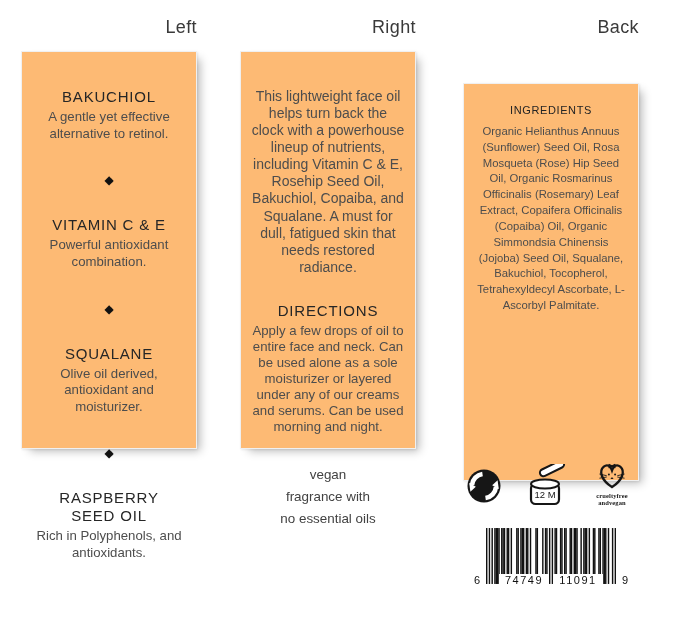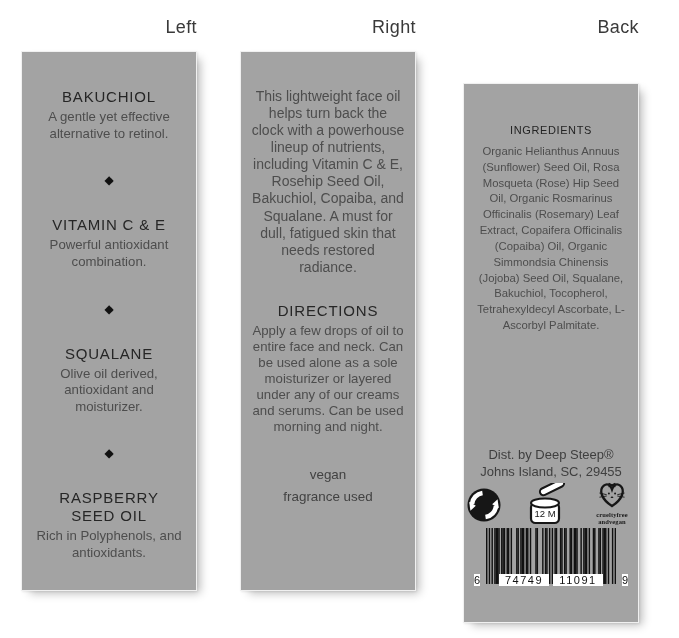--- a/index.html
+++ b/index.html
@@ -10,21 +10,21 @@
   }
   .col{position:absolute;top:0;width:176px;}
   #col-left{left:21px;}
   #col-right{left:240px;}
   #col-back{left:463px;}
   .panel-title{
     margin:17px 0 0;text-align:right;font-size:18px;font-weight:normal;
     color:#3a3a3a;letter-spacing:.4px;
   }
   .panel{
-    box-sizing:border-box;margin-top:13px;height:540px;background:#a3a3a3;
+    box-sizing:border-box;margin-top:13px;height:398px;background:#fdba74;
     border:1px solid #f0f0f0;
     box-shadow:6px 5px 9px -3px rgba(0,0,0,0.28), 1px 1px 2px rgba(0,0,0,0.08);
     text-align:center;position:relative;
   }
   
   #panel-left{padding:36px 13px 0;}
   .sec-heading{
     margin:0 0 3px;font-size:15px;font-weight:normal;color:#262626;
     letter-spacing:.8px;line-height:1.2;
   }
@@ -34,29 +34,29 @@
   #panel-right{padding:36px 10px 0;}
   .intro{margin:0;font-size:14px;line-height:1.22;color:#4d4d4d;}
   .dir-heading{
     margin:26px 0 3px;font-size:15px;font-weight:normal;color:#262626;
     letter-spacing:.8px;line-height:1.2;text-align:center;
   }
   .dir-body{margin:0;font-size:13.2px;line-height:1.22;color:#4d4d4d;}
   .claims{margin-top:30px;}
   .claim{margin:4px 0;font-size:13.4px;line-height:1.35;color:#424242;}
   
-  #panel-back{padding:40px 13px 0;margin-top:45px;}
+  #panel-back{padding:20px 13px 0;margin-top:45px;}
   .ing-heading{
     margin:0 0 8px;font-size:11px;font-weight:normal;color:#242424;
     letter-spacing:.6px;
   }
   .ing-body{margin:0;font-size:11.3px;line-height:1.4;color:#4d4d4d;}
   .dist{position:absolute;top:363px;left:0;right:0;font-size:13px;line-height:1.3;color:#3f3f3f;}
   .icons-row{
-    position:absolute;top:397px;left:0;right:0;
+    position:absolute;top:378px;left:0;right:0;
     display:flex;justify-content:center;align-items:flex-start;gap:23px;text-align:center;
   }
   .icon-recycle{margin-top:7px;}
   .icon-jar{margin-top:2px;}
   .icon-bunny{margin-top:0;width:46px;}
   .bunny-text{
     font-family:"Liberation Serif", serif;font-weight:bold;
     font-size:6.5px;line-height:1.05;color:#1a1a1a;letter-spacing:.1px;
   }
   
@@ -93,35 +93,32 @@
 </div>
 
 <div class="col" id="col-right">
   <h2 class="panel-title">Right</h2>
   <div class="panel" id="panel-right">
     <p class="intro">This lightweight face oil helps turn back the clock with a powerhouse lineup of nutrients, including Vitamin C &amp; E, Rosehip Seed Oil, Bakuchiol, Copaiba, and Squalane. A must for dull, fatigued skin that needs restored radiance.</p>
     <h3 class="dir-heading">DIRECTIONS</h3>
     <p class="dir-body">Apply a few drops of oil to entire face and neck. Can be used alone as a sole moisturizer or layered under any of our creams and serums. Can be used morning and night.</p>
     <div class="claims">
       <div class="claim">vegan</div>
-      <div class="claim">fragrance used</div>
+      <div class="claim">fragrance with</div>
+      <div class="claim">no essential oils</div>
     </div>
   </div>
 </div>
 
 <div class="col" id="col-back">
   <h2 class="panel-title">Back</h2>
   <div class="panel" id="panel-back">
     <h3 class="ing-heading">INGREDIENTS</h3>
     <p class="ing-body">Organic Helianthus Annuus (Sunflower) Seed Oil, Rosa Mosqueta (Rose) Hip Seed Oil, Organic Rosmarinus Officinalis (Rosemary) Leaf Extract, Copaifera Officinalis (Copaiba) Oil, Organic Simmondsia Chinensis (Jojoba) Seed Oil, Squalane, Bakuchiol, Tocopherol, Tetrahexyldecyl Ascorbate, L-Ascorbyl Palmitate.</p>
 
-    <div class="dist">
-      <div>Dist. by Deep Steep®</div>
-      <div>Johns Island, SC, 29455</div>
-    </div>
 
     <div class="icons-row">
 
       <svg class="icon-recycle" width="34" height="34" viewBox="0 0 34 34">
         <circle cx="17" cy="17" r="16.5" fill="#161616"></circle>
         <path d="M15.5 5 A12.3 12.3 0 0 0 5 16" fill="none" stroke="#fff" stroke-width="4.6"></path>
         <polygon points="2.2,13.8 8.8,17.8 3.4,22.8" fill="#fff"></polygon>
         <path d="M18.5 29 A12.3 12.3 0 0 0 29 18" fill="none" stroke="#fff" stroke-width="4.6"></path>
         <polygon points="31.8,20.2 25.2,16.2 30.6,11.2" fill="#fff"></polygon>
       </svg>

